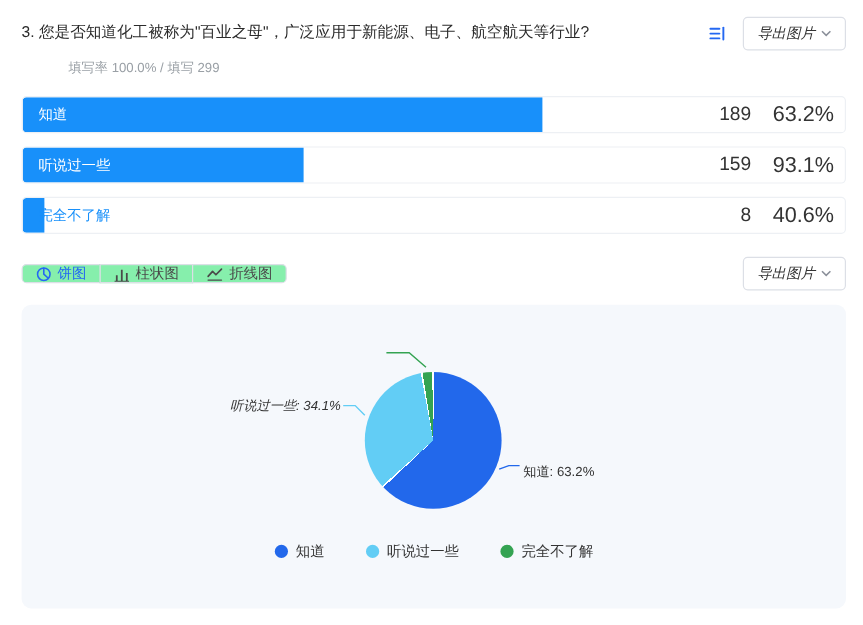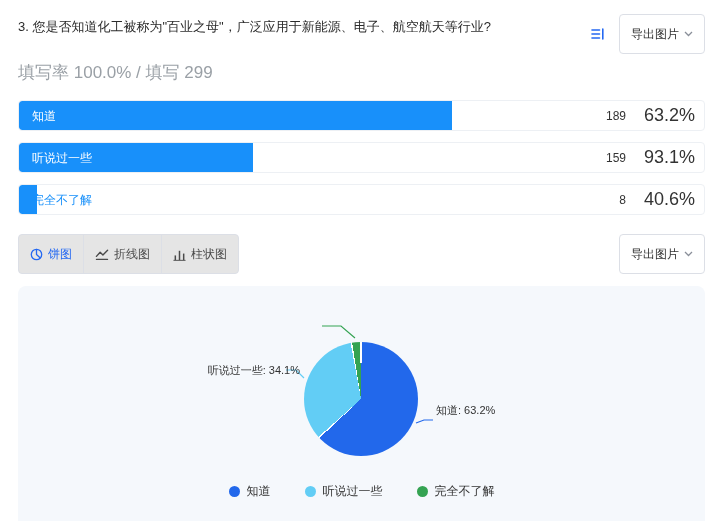--- a/index.html
+++ b/index.html
@@ -5,38 +5,38 @@
   * { box-sizing: border-box; margin: 0; padding: 0; }
   html,body { width:719px; height:521px; overflow:hidden; background:#fff;
     font-family:"Liberation Sans","DejaVu Sans",sans-serif; }
   .page { padding:14px 14px 0 18px; width:719px; }
 
   
   .header { display:flex; justify-content:space-between; align-items:flex-start; }
   .q-title { font-size:13px; color:#2b2b2b; font-weight:500; line-height:19px; max-width:560px; padding-top:3px; }
   .header-right { display:flex; align-items:center; gap:12px; }
   .icon-btn { width:18px; height:18px; display:flex; align-items:center; justify-content:center; cursor:pointer; }
-  .btn { height:40px; padding:0 11px; border:1px solid #dcdfe6; border-radius:4px; background:#fff;
-    font-size:12px; color:#333; display:flex; align-items:center; gap:5px; cursor:pointer; white-space:nowrap; }
-  .stats { margin-top:7px; font-size:17px; color:#9aa0a6; }
+  .btn { height:28px; padding:0 11px; border:1px solid #dcdfe6; border-radius:4px; background:#fff;
+    font-size:12px; color:#333; display:flex; align-items:center; gap:5px; cursor:pointer; white-space:nowrap;font-style:italic; }
+  .stats { margin-top:7px; font-size:11px; color:#9aa0a6;margin-left:39px; }
 
   
   .rows { margin-top:16px; }
   .option-row { position:relative; height:31px; border:1px solid #edf0f4; border-radius:4px;
     margin-bottom:11px; display:flex; align-items:center; justify-content:flex-end; background:#fff; overflow:hidden; }
   .bar { position:absolute; left:0; top:0; bottom:0; border-radius:3px 0 0 3px; }
   .row-label { position:absolute; left:13px; top:50%; transform:translateY(-50%); font-size:12px; z-index:2; white-space:nowrap; }
-  .row-count { font-size:12px; color:#333; width:52px; text-align:right; margin-right:18px; z-index:2; }
+  .row-count { font-size:16px; color:#333; width:52px; text-align:right; margin-right:18px; z-index:2; }
   .row-percent { font-size:18px; color:#333; width:48px; text-align:right; margin-right:12px; z-index:2; }
 
   
   .toolbar { margin-top:19px; display:flex; justify-content:space-between; align-items:center; }
   .tab-group { display:flex; }
-  .tab { height:40px; display:flex; align-items:center; gap:5px; padding:0 11px; border:1px solid #dcdfe6;
-    font-size:12px; color:#4a4a4a; background:#e5e5e5; margin-left:-1px; cursor:pointer; }
+  .tab { height:16px; display:flex; align-items:center; gap:5px; padding:0 11px; border:1px solid #dcdfe6;
+    font-size:12px; color:#4a4a4a; background:#86efac; margin-left:-1px; cursor:pointer; }
   .tab:first-child { border-radius:4px 0 0 4px; margin-left:0; }
   .tab:last-child { border-radius:0 4px 4px 0; }
   .tab svg { flex:0 0 auto; }
 
   
   .panel { margin-top:12px; height:253px; width:687px; background:#f5f8fc; border-radius:8px; position:relative; }
   .pie { position:absolute; left:286px; top:56px; width:114px; height:114px; border-radius:50%; }
   .leaders { position:absolute; left:0; top:0; }
   .pie-label { position:absolute; font-size:11px; color:#333; white-space:nowrap; }
   .pie-label.r { text-align:right; }
@@ -99,57 +99,57 @@
   <div class="toolbar">
     <div class="tab-group">
       <div class="tab" style="color: rgb(36, 104, 242);">
         <svg width="13" height="13" viewBox="0 0 14 14">
           <circle cx="7" cy="7" r="5.6" fill="none" stroke="currentColor" stroke-width="1.4"></circle>
           <path d="M7 7 L7 1.6 M7 7 L10.8 10.4" fill="none" stroke="currentColor" stroke-width="1.4" stroke-linecap="round"></path>
         </svg>
         <span>饼图</span>
       </div>
       <div class="tab">
-        <svg width="14" height="13" viewBox="0 0 15 14">
-          <polyline points="1.5,9 5.5,4.5 8.5,7.5 13.5,2.5" fill="none" stroke="currentColor" stroke-width="1.5" stroke-linejoin="round" stroke-linecap="round"></polyline>
-          <line x1="1.5" y1="12.3" x2="13.5" y2="12.3" stroke="currentColor" stroke-width="1.3" stroke-linecap="round"></line>
-        </svg>
-        <span>折线图</span>
-      </div>
-      <div class="tab">
         <svg width="13" height="13" viewBox="0 0 14 14">
           <g stroke="currentColor" stroke-width="1.6">
             <line x1="2.5" y1="13" x2="2.5" y2="8"></line>
             <line x1="7" y1="13" x2="7" y2="3"></line>
             <line x1="11.5" y1="13" x2="11.5" y2="6"></line>
           </g>
           <line x1="0.5" y1="13.3" x2="13.5" y2="13.3" stroke="currentColor" stroke-width="1"></line>
         </svg>
         <span>柱状图</span>
+      </div>
+      <div class="tab">
+        <svg width="14" height="13" viewBox="0 0 15 14">
+          <polyline points="1.5,9 5.5,4.5 8.5,7.5 13.5,2.5" fill="none" stroke="currentColor" stroke-width="1.5" stroke-linejoin="round" stroke-linecap="round"></polyline>
+          <line x1="1.5" y1="12.3" x2="13.5" y2="12.3" stroke="currentColor" stroke-width="1.3" stroke-linecap="round"></line>
+        </svg>
+        <span>折线图</span>
       </div>
     </div>
     <button class="btn">
       <span>导出图片</span>
       <svg class="chev" width="9" height="6" viewBox="0 0 9 6">
         <polyline points="1,1 4.5,4.5 8,1" fill="none" stroke="#8a8f99" stroke-width="1.3"></polyline>
       </svg>
     </button>
   </div>
 
   <div class="panel">
     <div class="pie" id="pie" style="background: conic-gradient(rgb(255, 255, 255) 0%, rgb(255, 255, 255) 0.22%, rgb(34, 104, 235) 0.22%, rgb(34, 104, 235) 62.98%, rgb(255, 255, 255) 62.98%, rgb(255, 255, 255) 63.42%, rgb(98, 205, 245) 63.42%, rgb(98, 205, 245) 97.08%, rgb(255, 255, 255) 97.08%, rgb(255, 255, 255) 97.52%, rgb(52, 163, 82) 97.52%, rgb(52, 163, 82) 99.78%, rgb(255, 255, 255) 99.78%, rgb(255, 255, 255) 100%);"></div>
 
     <svg class="leaders" width="687" height="253" viewBox="0 0 687 253">
       <polyline points="398,137 406,134 415,134" fill="none" stroke-width="1.2" stroke="#2268EB"></polyline>
       <polyline points="268,84 278,84 286,92" fill="none" stroke-width="1.2" stroke="#62CDF5"></polyline>
       <polyline points="304,40 323,40 337,52" fill="none" stroke-width="1.2" stroke="#34A352"></polyline>
     </svg>
 
-    <div class="pie-label" style="left:418px; top:117px;">知道: 63.2%</div>
-    <div class="pie-label r" style="left:156px; width:126px; top:77px;">听说过一些: 34.1%</div>
+    <div class="pie-label" style="left:418px; top:132px;">知道: 63.2%</div>
+    <div class="pie-label r" style="left:140px; width:126px; top:77px;font-style:italic;">听说过一些: 34.1%</div>
 
     <div class="legend">
       <div class="legend-item">
         <span class="dot" style="background: rgb(34, 104, 235);"></span>
         <span class="legend-label">知道</span>
       </div>
       <div class="legend-item">
         <span class="dot" style="background: rgb(98, 205, 245);"></span>
         <span class="legend-label">听说过一些</span>
       </div>

